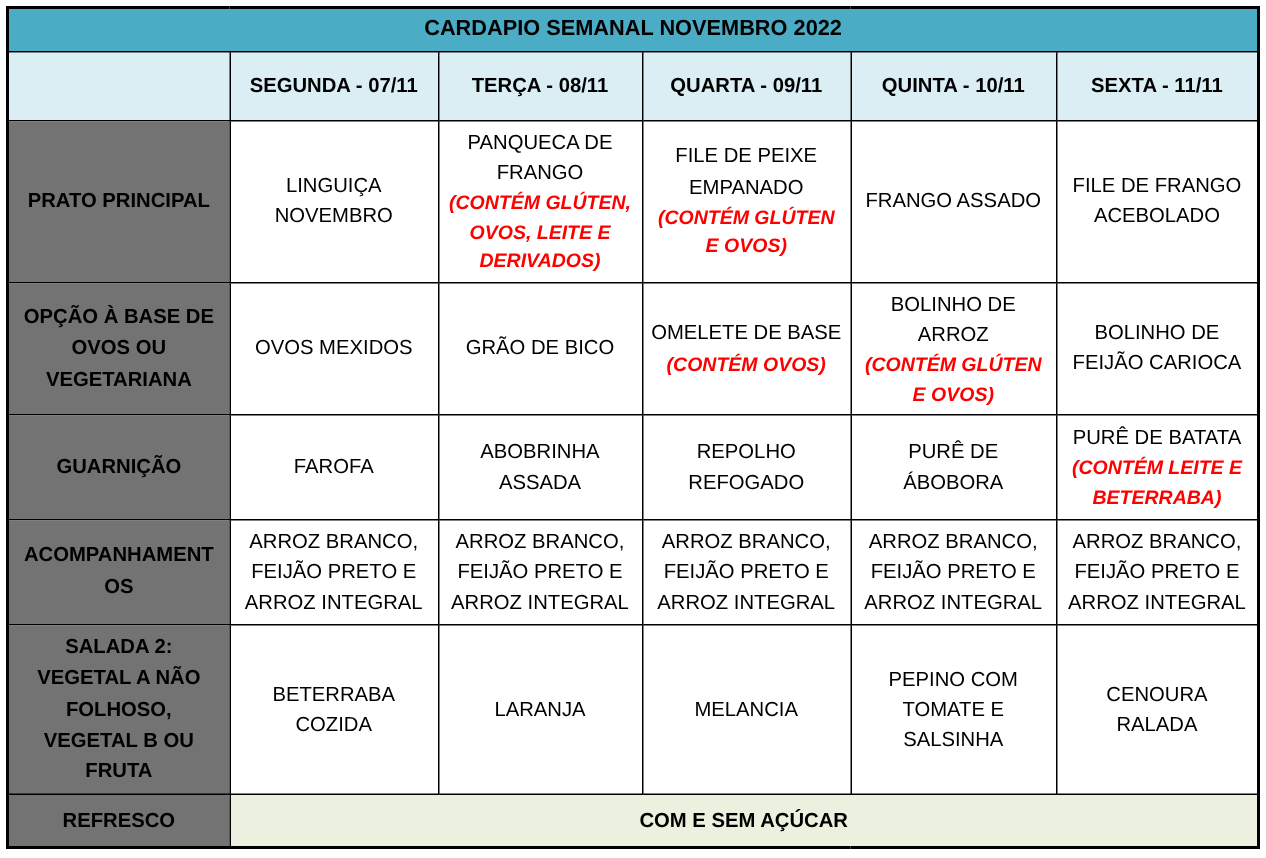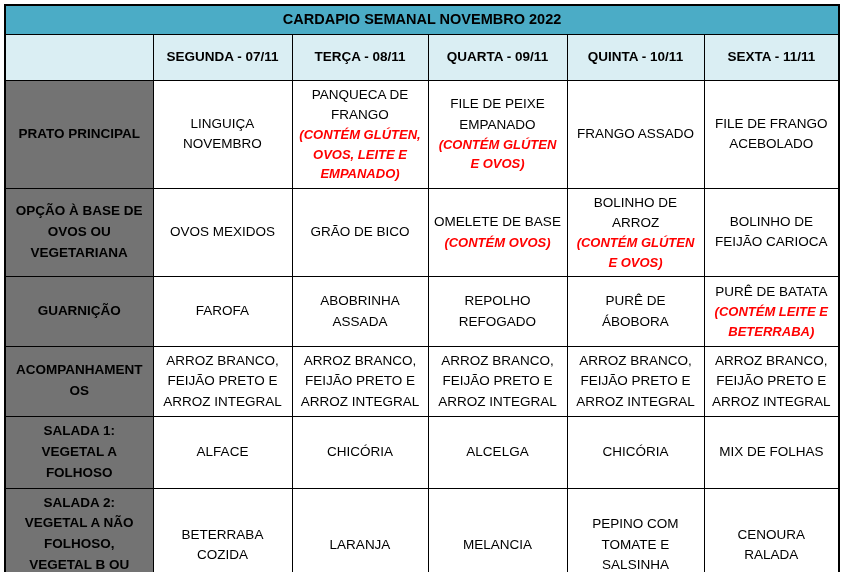--- a/index.html
+++ b/index.html
@@ -101,21 +101,21 @@
     </tr>
 
     <tr class="row-prato">
       <td class="label">PRATO PRINCIPAL</td>
       <td>
         <span class="main">LINGUIÇA NOVEMBRO</span>
         <span class="allergen"></span>
       </td>
       <td>
         <span class="main">PANQUECA DE FRANGO</span>
-        <span class="allergen">(CONTÉM GLÚTEN, OVOS, LEITE E EMPANADO)</span>
+        <span class="allergen">(CONTÉM GLÚTEN, OVOS, LEITE E DERIVADOS)</span>
       </td>
       <td>
         <span class="main">FILE DE PEIXE EMPANADO</span>
         <span class="allergen">(CONTÉM GLÚTEN E OVOS)</span>
       </td>
       <td>
         <span class="main">FRANGO ASSADO</span>
         <span class="allergen"></span>
       </td>
       <td>
@@ -184,38 +184,20 @@
         <span class="main">ARROZ BRANCO, FEIJÃO PRETO E ARROZ INTEGRAL</span>
       </td>
       <td>
         <span class="main">ARROZ BRANCO, FEIJÃO PRETO E ARROZ INTEGRAL</span>
       </td>
       <td>
         <span class="main">ARROZ BRANCO, FEIJÃO PRETO E ARROZ INTEGRAL</span>
       </td>
     </tr>
 
-    <tr class="row-salada1">
-      <td class="label">SALADA 1: VEGETAL A FOLHOSO</td>
-      <td>
-        <span class="main">ALFACE</span>
-      </td>
-      <td>
-        <span class="main">CHICÓRIA</span>
-      </td>
-      <td>
-        <span class="main">ALCELGA</span>
-      </td>
-      <td>
-        <span class="main">CHICÓRIA</span>
-      </td>
-      <td>
-        <span class="main">MIX DE FOLHAS</span>
-      </td>
-    </tr>
 
     <tr class="row-salada2">
       <td class="label">SALADA 2: VEGETAL A NÃO FOLHOSO, VEGETAL B OU FRUTA</td>
       <td>
         <span class="main">BETERRABA COZIDA</span>
       </td>
       <td>
         <span class="main">LARANJA</span>
       </td>
       <td>

